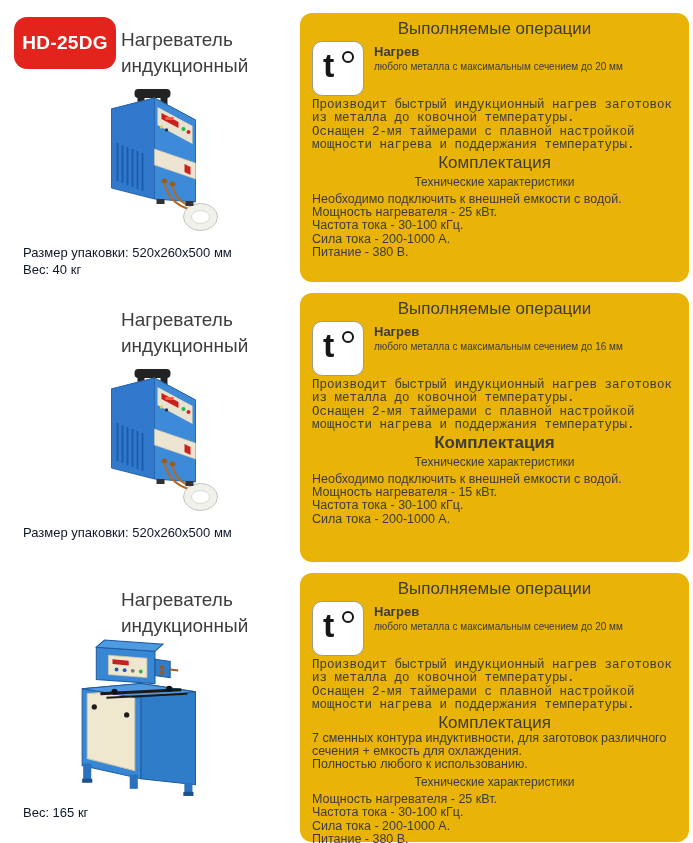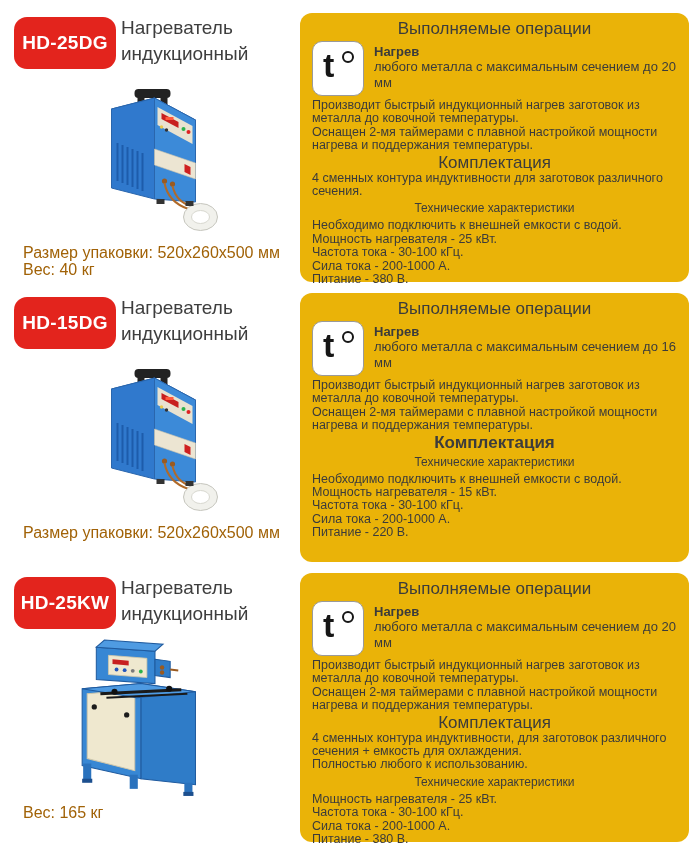--- a/index.html
+++ b/index.html
@@ -2,41 +2,41 @@
 <html><head>
 <meta charset="utf-8">
 <style>
   html,body{margin:0;padding:0;background:#fff;}
   .page{position:relative;width:693px;height:843px;background:#ffffff;overflow:hidden;
         font-family:"Liberation Sans", sans-serif;color:#3b3b3b;}
   .row{position:absolute;left:0;width:693px;height:280px;margin-top:7px;}
   .badge{position:absolute;left:14px;top:10px;width:102px;height:52px;background:#e3241d;
          border-radius:13px;color:#ffffff;font-weight:bold;font-size:19px;
          display:flex;align-items:center;justify-content:center;letter-spacing:.3px;}
-  .title{position:absolute;left:121px;top:8px;width:165px;font-size:19px;line-height:26px;color:#3e3e3e;}
+  .title{position:absolute;left:121px;top:20px;width:165px;font-size:19px;line-height:26px;color:#3e3e3e;}
   .photo{position:absolute;}
   .photo-a{left:78px;top:80px;width:158px;height:158px;}
   .photo-b{left:70px;top:64px;width:170px;height:170px;}
-  .pkg{position:absolute;left:23px;top:238px;font-size:16px;line-height:16.5px;color:#a16207;}
+  .pkg{position:absolute;left:23px;top:238px;font-size:13px;line-height:16.5px;color:#0f172a;}
   .panel{position:absolute;left:300px;top:6px;width:389px;height:269px;background:#eab308;
          border-radius:12px;padding:6px 12px 16px;box-sizing:border-box;}
   .sect{text-align:center;font-size:17px;line-height:19px;color:#3c3c3c;margin:0;}
   .sect.bold{font-weight:bold;}
   .sect.big{font-size:12px;line-height:21px;}
   .oprow{display:flex;gap:10px;margin-top:3px;height:56px;}
   .ticon{position:relative;flex:none;width:50px;height:53px;background:#ffffff;
          border:1px solid #9a9a9a;border-radius:10px;}
   .ticon .tb{position:absolute;left:10px;top:4px;font-size:34px;font-weight:bold;color:#161616;}
   .ticon .tdeg{position:absolute;right:9px;top:9px;width:8px;height:8px;
                border:2px solid #161616;border-radius:50%;}
   .optext{padding-top:1px;}
   .opname{font-size:13px;font-weight:bold;line-height:15px;margin-top:2px;}
-  .opdetail{font-size:13px;line-height:16px;}
+  .opdetail{font-size:10px;line-height:16px;}
   .bodytext,.desc div{font-size:12.5px;line-height:13.4px;}
-  .desc{margin-top:2px;}
+  .desc{margin-top:2px;font-family:Liberation Mono, monospace;}
   svg{display:block;width:100%;height:100%;}
 </style>
 </head>
 <body>
 
 <div class="page">
 
   <section class="row" style="top:0">
     <div class="badge">HD-25DG</div>
     <div class="title">Нагреватель индукционный</div>
@@ -92,32 +92,30 @@
         <div class="optext">
           <div class="opname">Нагрев</div>
           <div class="opdetail">любого металла с максимальным сечением до 20 мм</div>
         </div>
       </div>
       <div class="desc">
         <div>Производит быстрый индукционный нагрев заготовок из металла до ковочной температуры.</div>
         <div>Оснащен 2-мя таймерами с плавной настройкой мощности нагрева и поддержания температуры.</div>
       </div>
       <div class="sect">Комплектация</div>
-      <div class="bodytext">4 сменных контура индуктивности для заготовок различного сечения.</div>
       <div class="sect big">Технические характеристики</div>
       <div class="bodytext">Необходимо подключить к внешней емкости с водой.</div>
       <div class="bodytext">Мощность нагревателя - 25 кВт.</div>
       <div class="bodytext">Частота тока - 30-100 кГц.</div>
       <div class="bodytext">Сила тока - 200-1000 А.</div>
       <div class="bodytext">Питание - 380 В.</div>
     </div>
   </section>
 
   <section class="row" style="top:280px">
-    <div class="badge">HD-15DG</div>
     <div class="title">Нагреватель индукционный</div>
 
     <div class="photo photo-a">
       <svg viewBox="0 0 155 158">
         <rect x="55" y="2" width="36" height="9" rx="4" fill="#222"></rect>
         <rect x="58" y="9" width="7" height="11" fill="#222"></rect>
         <rect x="81" y="9" width="7" height="11" fill="#222"></rect>
         <polygon points="32,22 75,11 116,33 73,44" fill="#4f9be2" stroke="#2a66ad" stroke-width="1"></polygon>
         <polygon points="32,22 75,11 75,112 32,101" fill="#3079cd" stroke="#2a66ad" stroke-width="1"></polygon>
         <polygon points="75,11 116,33 116,115 75,112" fill="#3c8ad8" stroke="#2a66ad" stroke-width="1"></polygon>
@@ -168,26 +166,24 @@
       <div class="desc">
         <div>Производит быстрый индукционный нагрев заготовок из металла до ковочной температуры.</div>
         <div>Оснащен 2-мя таймерами с плавной настройкой мощности нагрева и поддержания температуры.</div>
       </div>
       <div class="sect bold">Комплектация</div>
       <div class="sect big">Технические характеристики</div>
       <div class="bodytext">Необходимо подключить к внешней емкости с водой.</div>
       <div class="bodytext">Мощность нагревателя - 15 кВт.</div>
       <div class="bodytext">Частота тока - 30-100 кГц.</div>
       <div class="bodytext">Сила тока - 200-1000 А.</div>
-      <div class="bodytext">Питание - 220 В.</div>
     </div>
   </section>
 
   <section class="row" style="top:560px;height:283px">
-    <div class="badge">HD-25KW</div>
     <div class="title">Нагреватель индукционный</div>
 
     <div class="photo photo-b">
       <svg viewBox="0 0 168 168">
         <polygon points="70,52 124,60 124,152 70,146" fill="#2f7cc8" stroke="#1f5a9e" stroke-width="1"></polygon>
         <polygon points="12,57 70,52 70,146 12,133" fill="#3787d4" stroke="#1f5a9e" stroke-width="1"></polygon>
         <polygon points="17,62 64,58 64,138 17,126" fill="#efe8cf" stroke="#cfc7ab" stroke-width="1"></polygon>
         <circle cx="24" cy="75" r="2.6" fill="#1c1c1c"></circle>
         <circle cx="56" cy="83" r="2.6" fill="#1c1c1c"></circle>
         <polygon points="12,57 70,52 124,60 66,66" fill="#4f9be2" stroke="#1f5a9e" stroke-width="1"></polygon>
@@ -229,21 +225,21 @@
         <div class="optext">
           <div class="opname">Нагрев</div>
           <div class="opdetail">любого металла с максимальным сечением до 20 мм</div>
         </div>
       </div>
       <div class="desc">
         <div>Производит быстрый индукционный нагрев заготовок из металла до ковочной температуры.</div>
         <div>Оснащен 2-мя таймерами с плавной настройкой мощности нагрева и поддержания температуры.</div>
       </div>
       <div class="sect">Комплектация</div>
-      <div class="bodytext">4 сменных контура индуктивности, для заготовок различного сечения + емкость для охлаждения.</div>
+      <div class="bodytext">7 сменных контура индуктивности, для заготовок различного сечения + емкость для охлаждения.</div>
       <div class="bodytext">Полностью любого к использованию.</div>
       <div class="sect big">Технические характеристики</div>
       <div class="bodytext">Мощность нагревателя - 25 кВт.</div>
       <div class="bodytext">Частота тока - 30-100 кГц.</div>
       <div class="bodytext">Сила тока - 200-1000 А.</div>
       <div class="bodytext">Питание - 380 В.</div>
     </div>
   </section>
 
 </div>

